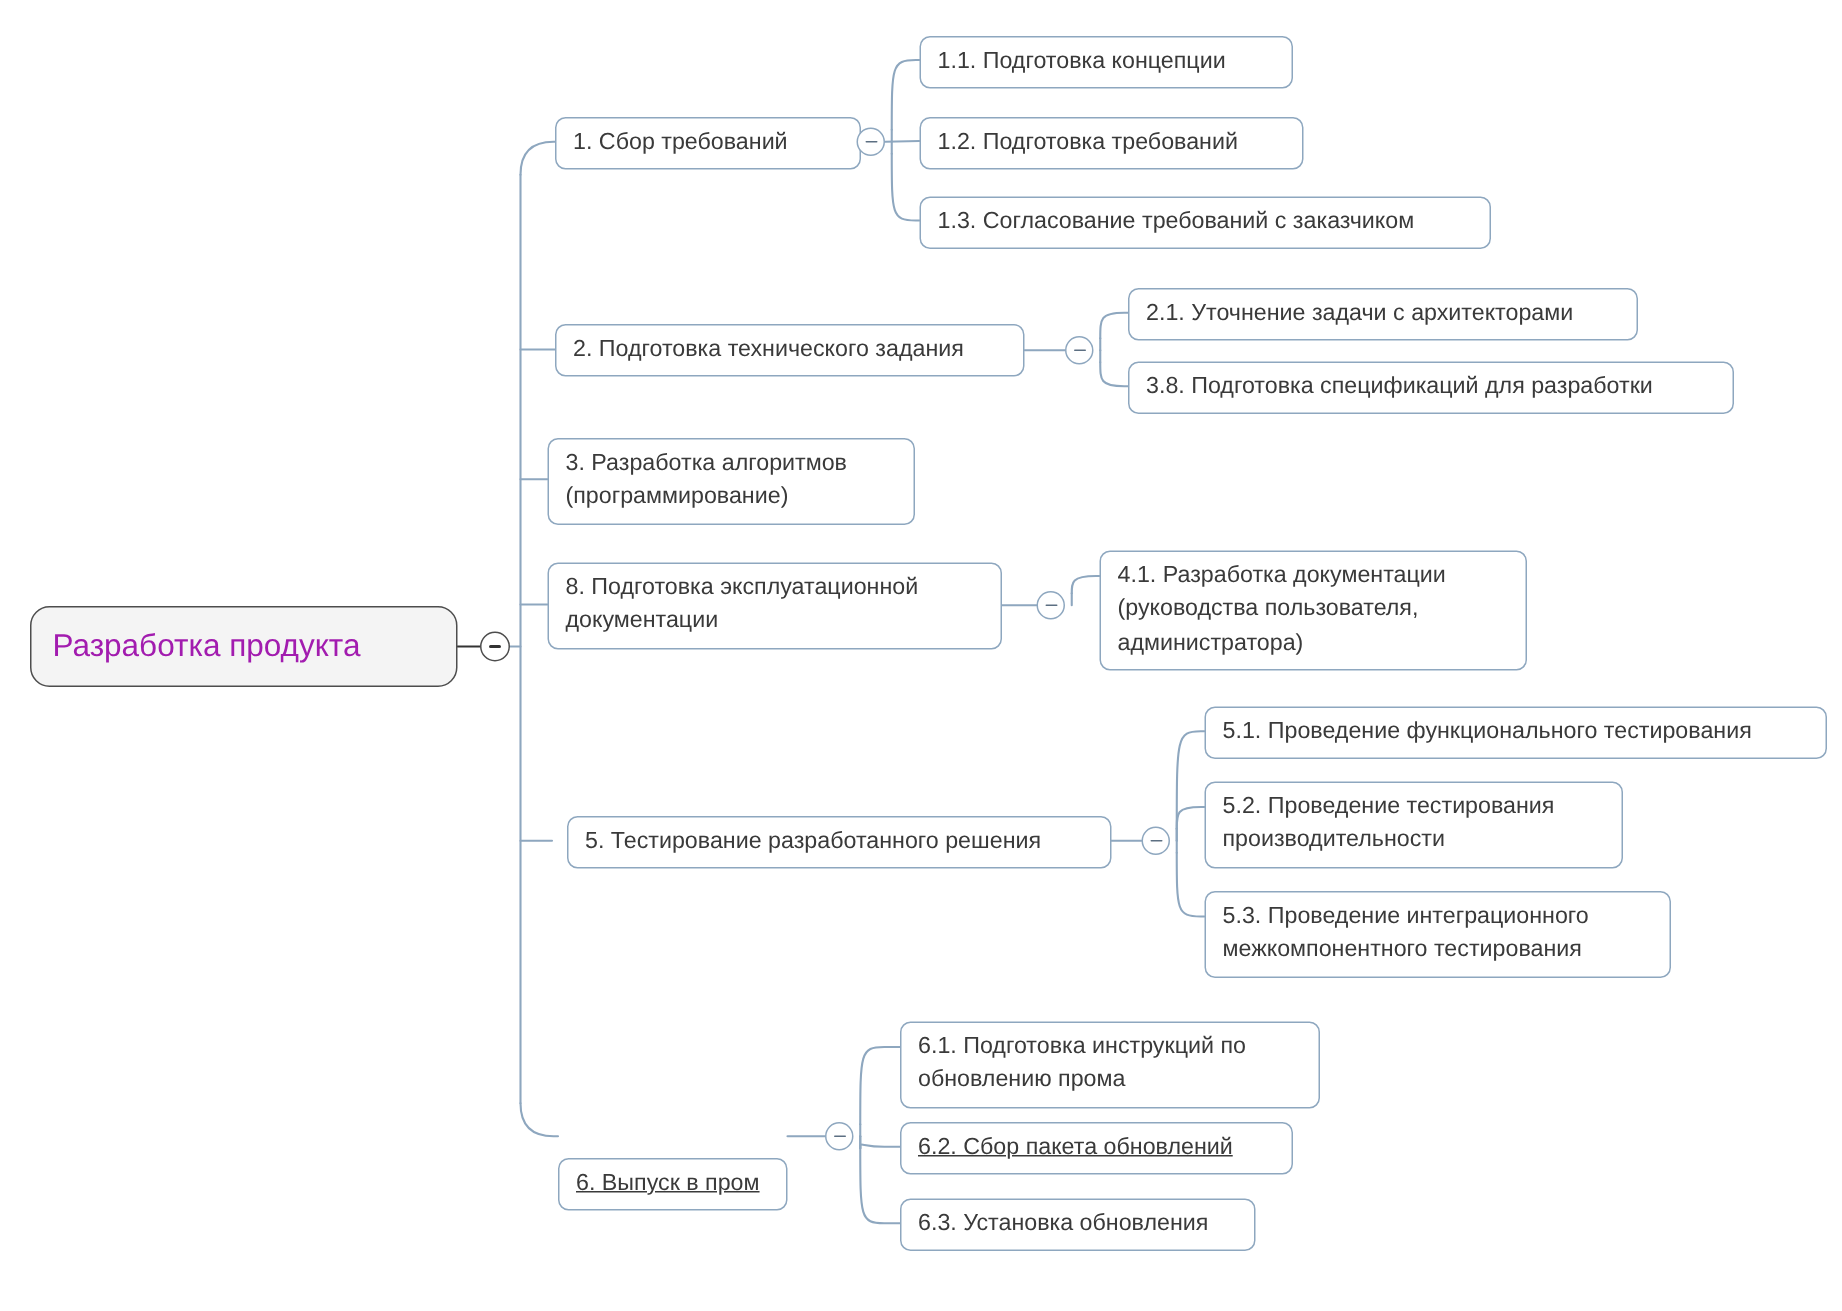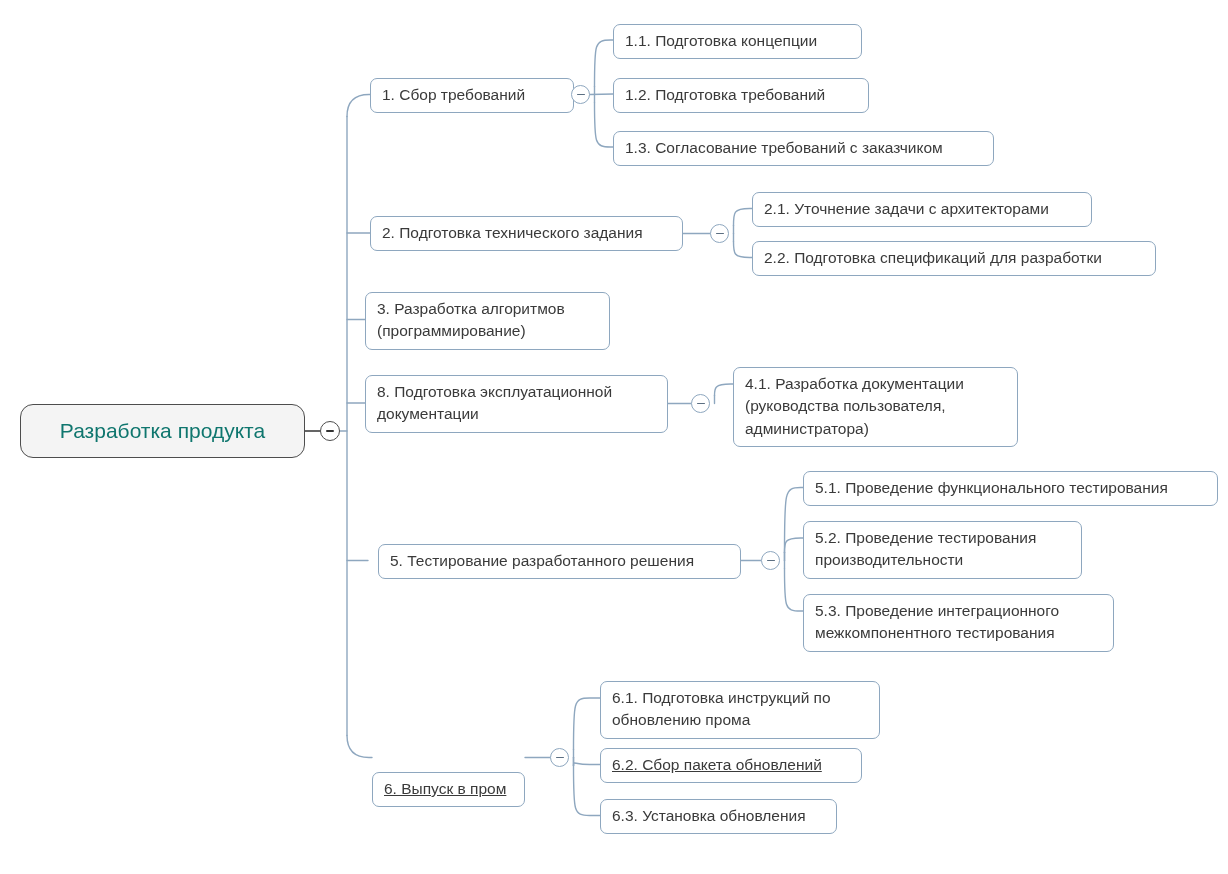--- a/index.html
+++ b/index.html
@@ -36,23 +36,23 @@
     color: #3a3a3a;
     font-size: 15.5px;
     line-height: 1.45;
     padding: 5px 11px 6px 11px;
     white-space: pre-line;
   }
   .node.root {
     background: #f4f4f4;
     border: 1.6px solid #4d4d4d;
     border-radius: 13px;
-    color: #0f766e;
+    color: #a21caf;
     font-size: 21px;
-    justify-content: center;
+    justify-content: flex-start;
     padding: 6px 14px;
   }
   .toggle {
     position: absolute;
     box-sizing: border-box;
     width: 19px;
     height: 19px;
     border-radius: 50%;
     border: 1.3px solid #8ea7bf;
     background: #ffffff;
@@ -128,21 +128,21 @@
       <span class="bar"></span>
     </div>
     <div class="node" style="left: 613px; top: 24px; width: 249px; min-height: 32px;"><span>1.1. Подготовка концепции</span></div>
     <div class="node" style="left: 613px; top: 78px; width: 256px; min-height: 32px;"><span>1.2. Подготовка требований</span></div>
     <div class="node" style="left: 613px; top: 131px; width: 381px; min-height: 32px;"><span>1.3. Согласование требований с заказчиком</span></div>
     <div class="node" style="left: 370px; top: 216px; width: 313px; min-height: 34px;"><span>2. Подготовка технического задания</span></div>
     <div class="toggle" style="left: 710px; top: 224px;">
       <span class="bar"></span>
     </div>
     <div class="node" style="left: 752px; top: 192px; width: 340px; min-height: 33px;"><span>2.1. Уточнение задачи с архитекторами</span></div>
-    <div class="node" style="left: 752px; top: 241px; width: 404px; min-height: 33px;"><span>2.2. Подготовка спецификаций для разработки</span></div>
+    <div class="node" style="left: 752px; top: 241px; width: 404px; min-height: 33px;"><span>3.8. Подготовка спецификаций для разработки</span></div>
     <div class="node" style="left: 365px; top: 292px; width: 245px; min-height: 55px;"><span>3. Разработка алгоритмов
 (программирование)</span></div>
     <div class="node" style="left: 365px; top: 375px; width: 303px; min-height: 56px;"><span>8. Подготовка эксплуатационной
 документации</span></div>
     <div class="toggle" style="left: 691px; top: 394px;">
       <span class="bar"></span>
     </div>
     <div class="node" style="left: 733px; top: 367px; width: 285px; min-height: 75px;"><span>4.1. Разработка документации
 (руководства пользователя,
 администратора)</span></div>

